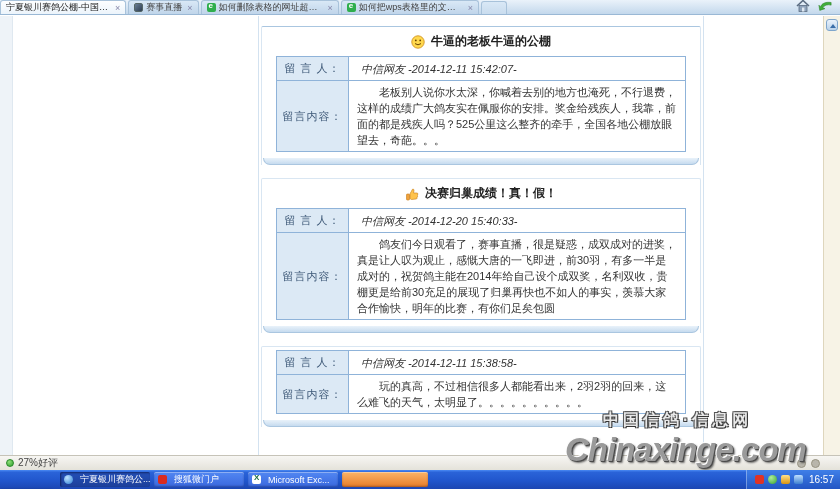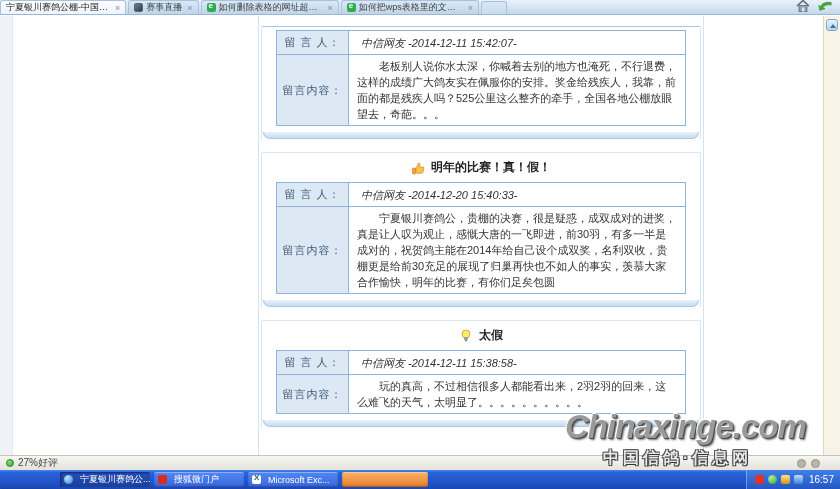--- a/index.html
+++ b/index.html
@@ -138,20 +138,29 @@
       </svg>
     </div>
   </div>
 
   <div id="page">
     <div id="left-gutter"></div>
 
     <div id="main-col">
 
       <div class="panel first">
+        <div class="panel-title">
+          <svg class="emoji" viewBox="0 0 14 14">
+            <circle cx="7" cy="7" r="6.2" fill="#ffd84d" stroke="#d69b2c"></circle>
+            <circle cx="4.8" cy="5.4" r="0.9" fill="#6b4400"></circle>
+              <circle cx="9.2" cy="5.4" r="0.9" fill="#6b4400"></circle>
+            <path d="M4 8.6 Q7 11 10 8.6" fill="none" stroke="#6b4400" stroke-width="1"></path>
+          </svg>
+          <span>牛逼的老板牛逼的公棚</span>
+        </div>
         <table class="c-table">
           <tbody>
               <tr>
             <td class="lbl">留 言 人：</td>
             <td class="val author">中信网友  -2014-12-11 15:42:07-</td>
           </tr>
           <tr>
             <td class="lbl">留言内容：</td>
             <td class="val content">老板别人说你水太深，你喊着去别的地方也淹死，不行退费，这样的成绩广大鸽友实在佩服你的安排。奖金给残疾人，我靠，前面的都是残疾人吗？525公里这么整齐的牵手，全国各地公棚放眼望去，奇葩。。。</td>
           </tr>
@@ -159,46 +168,38 @@
           </table>
         <div class="panel-foot"></div>
       </div>
 
       <div class="panel">
         <div class="panel-title">
           <svg class="emoji" viewBox="0 0 14 14">
             <rect x="1.5" y="7" width="3" height="6" rx="0.8" fill="#f0a23c" stroke="#c47a18" stroke-width="0.6"></rect>
             <path d="M5 7.5 C5 5.5 6.5 5 7 3 C7.3 1.8 8.8 1.8 9 3 L8.6 6 L12 6 C13.2 6 13.2 8 12 8.2 C13 8.6 12.8 10 11.8 10.2 C12.6 10.8 12 12 11 12 L6.5 12.5 C5.5 12.5 5 11.5 5 10.5 Z" fill="#ffc34d" stroke="#c47a18" stroke-width="0.6"></path>
           </svg>
-          <span>明年的比赛！真！假！</span>
+          <span>决赛归巢成绩！真！假！</span>
         </div>
         <table class="c-table">
           <tbody>
               <tr>
             <td class="lbl">留 言 人：</td>
             <td class="val author">中信网友  -2014-12-20 15:40:33-</td>
           </tr>
           <tr>
             <td class="lbl">留言内容：</td>
-            <td class="val content">宁夏银川赛鸽公，贵棚的决赛，很是疑惑，成双成对的进奖，真是让人叹为观止，感慨大唐的一飞即进，前30羽，有多一半是成对的，祝贺鸽主能在2014年给自己设个成双奖，名利双收，贵棚更是给前30充足的展现了归巢再快也不如人的事实，羡慕大家合作愉快，明年的比赛，有你们足矣包圆</td>
+            <td class="val content">鸽友们今日观看了，赛事直播，很是疑惑，成双成对的进奖，真是让人叹为观止，感慨大唐的一飞即进，前30羽，有多一半是成对的，祝贺鸽主能在2014年给自己设个成双奖，名利双收，贵棚更是给前30充足的展现了归巢再快也不如人的事实，羡慕大家合作愉快，明年的比赛，有你们足矣包圆</td>
           </tr>
         </tbody>
           </table>
         <div class="panel-foot"></div>
       </div>
 
       <div class="panel">
-        <div class="panel-title">
-          <svg class="emoji" viewBox="0 0 14 14">
-            <circle cx="7" cy="5" r="4" fill="#ffe96a" stroke="#c9a22a" stroke-width="0.8"></circle>
-            <rect x="5.4" y="8.6" width="3.2" height="2.2" rx="0.6" fill="#9aa2ac" stroke="#6d7680" stroke-width="0.5"></rect>
-            <rect x="5.9" y="10.9" width="2.2" height="1.4" rx="0.5" fill="#7d8690"></rect>
-          </svg>
-          <span>太假</span>
-        </div>
         <table class="c-table">
           <tbody>
               <tr>
             <td class="lbl">留 言 人：</td>
             <td class="val author">中信网友  -2014-12-11 15:38:58-</td>
           </tr>
           <tr>
             <td class="lbl">留言内容：</td>
             <td class="val content">玩的真高，不过相信很多人都能看出来，2羽2羽的回来，这么难飞的天气，太明显了。。。。。。。。。。</td>
           </tr>
@@ -208,22 +209,22 @@
       </div>
 
     </div>
 
     <div id="scrollbar">
       <div id="scroll-btn"></div>
     </div>
   </div>
 
   <div id="watermark">
+    <div id="wm-line2">中国信鸽·信息网</div>
     <div id="wm-line1">Chinaxinge.com</div>
-    <div id="wm-line2">中国信鸽·信息网</div>
   </div>
 
   <div id="statusbar">
     <span id="rating-dot"></span>
     <span>27%好评</span>
     <span id="status-right">
       <span class="status-ico"></span>
       <span class="status-ico"></span>
     </span>
   </div>

